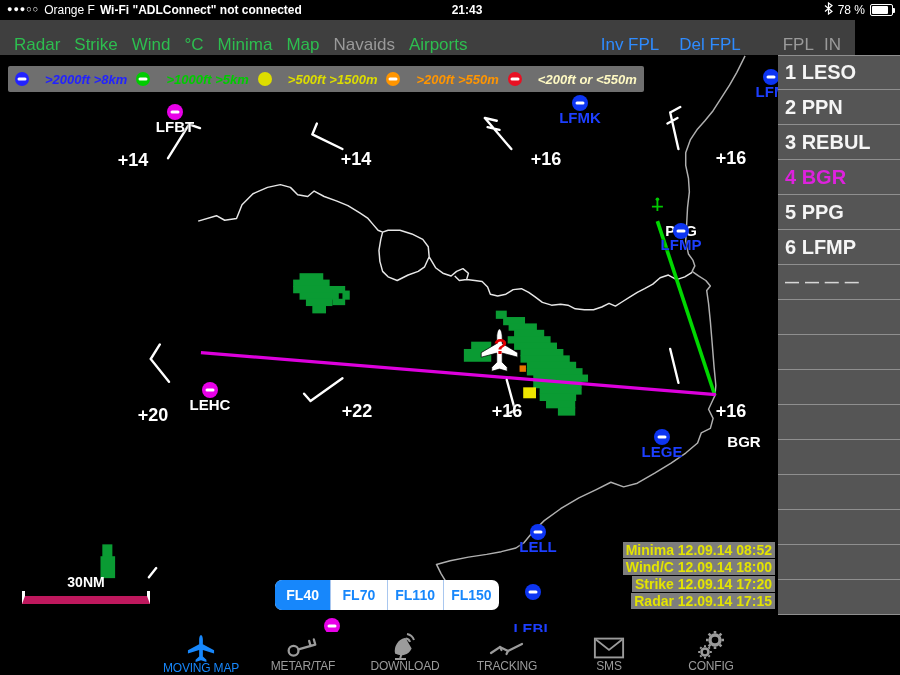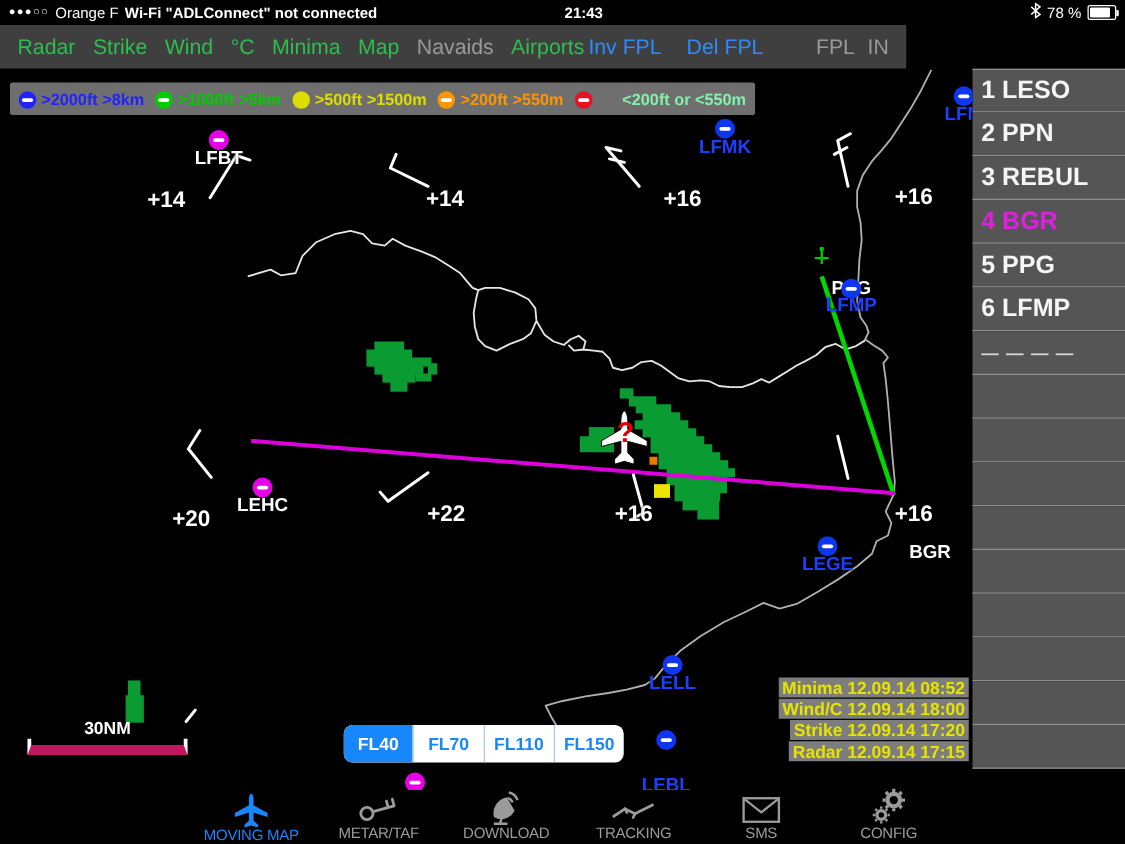--- a/index.html
+++ b/index.html
@@ -12,37 +12,37 @@
   .sb-left{display:flex;align-items:center;gap:5px;white-space:nowrap;z-index:2;}
   .signal{font-size:9px;letter-spacing:1px;position:relative;top:-1px;}
   .wifi{font-weight:bold;}
   .sb-time{position:absolute;left:0;width:900px;text-align:center;font-weight:bold;z-index:1;padding-left:17px;}
   .sb-right{margin-left:auto;display:flex;align-items:center;gap:5px;z-index:2;}
   .battery{width:21px;height:10px;border:1px solid #fff;border-radius:2px;position:relative;display:inline-block;}
   .battery .fill{position:absolute;left:1px;top:1px;bottom:1px;width:76%;background:#fff;border-radius:1px;}
   .battery:after{content:"";position:absolute;right:-3px;top:2.5px;width:2px;height:5px;background:#fff;border-radius:0 1px 1px 0;}
 
   
-  .menu-bar{position:absolute;top:20px;left:0;width:725px;height:35px;background:#3f3f3f;
-            display:flex;align-items:center;padding:0 14px;box-sizing:border-box;font-size:17px;}
+  .menu-bar{position:absolute;top:20px;left:0;width:855px;height:35px;background:#3f3f3f;
+            display:flex;align-items:flex-end;padding:0 14px;box-sizing:border-box;font-size:17px;}
   .menu-left{display:flex;gap:14px;}
   .menu-right{margin-left:auto;display:flex;gap:20px;align-items:center;}
   .menu-item{cursor:default;white-space:nowrap;}
   .mi-green{color:#2dbe4f;}
   .mi-gray{color:#9a9a9a;}
   .mi-blue{color:#2e8bff;}
   .menu-right .menu-item:last-child{margin-left:22px;word-spacing:6px;}
 
   
   .map{position:absolute;top:55px;left:0;width:778px;height:577px;background:#000;overflow:hidden;}
   .map-svg{position:absolute;left:0;top:0;}
 
   .legend{position:absolute;left:8px;top:11px;height:26px;background:#6f6f6f;border-radius:2px;
           display:flex;align-items:center;gap:9px;padding:0 7px;font-size:13px;font-weight:bold;white-space:nowrap;z-index:8;}
-  .lg-item{display:flex;align-items:flex-end;gap:4px;}
+  .lg-item{display:flex;align-items:flex-start;gap:16px;font-style:italic;}
   .lg-dot{width:14px;height:14px;border-radius:50%;position:relative;flex:0 0 auto;}
   .lg-dot .bar, .wp-icon .bar{position:absolute;left:50%;top:50%;transform:translate(-50%,-50%);
           width:9px;height:3px;background:#fff;border-radius:1.5px;}
 
   .wp-icon{position:absolute;width:16px;height:16px;border-radius:50%;transform:translate(-50%,-50%);z-index:6;}
   .wp-label{position:absolute;transform:translateX(-50%);font-size:15px;font-weight:bold;z-index:5;
             white-space:nowrap;line-height:16px;text-shadow:0 0 2px #000;}
   .temp{position:absolute;transform:translate(-50%,-50%);font-size:18px;font-weight:bold;color:#fff;z-index:4;
         text-shadow:0 0 2px #000;}
 
@@ -208,21 +208,21 @@
         <div class="lg-item">
           <div class="lg-dot" style="background: rgb(255, 149, 0);">
             <div class="bar"></div>
           </div>
           <div style="color: rgb(255, 149, 0);">&gt;200ft &gt;550m</div>
         </div>
         <div class="lg-item">
           <div class="lg-dot" style="background: rgb(232, 17, 35);">
             <div class="bar"></div>
           </div>
-          <div style="color: #86efac; margin-left: 20px;">&lt;200ft or &lt;550m</div>
+          <div style="color: #fef9c3;">&lt;200ft or &lt;550m</div>
         </div>
       </div>
     <div id="waypoints">
         <div class="wp-icon" style="left: 175px; top: 57px; background: rgb(232, 0, 232);">
           <div class="bar"></div>
         </div>
         <div class="wp-label" style="color: rgb(255, 255, 255); left: 175px; top: 64px;">LFBT</div>
         <div class="wp-icon" style="left: 580px; top: 48px; background: rgb(13, 53, 242);">
           <div class="bar"></div>
         </div>

